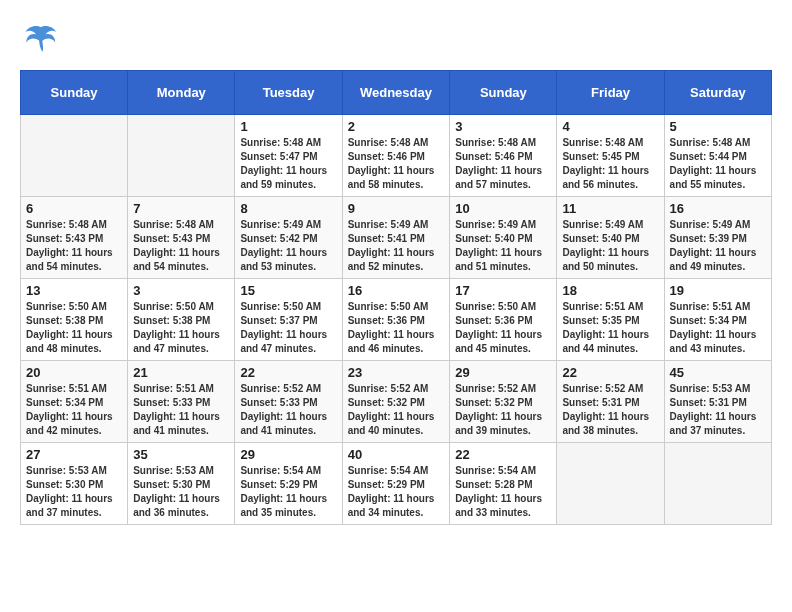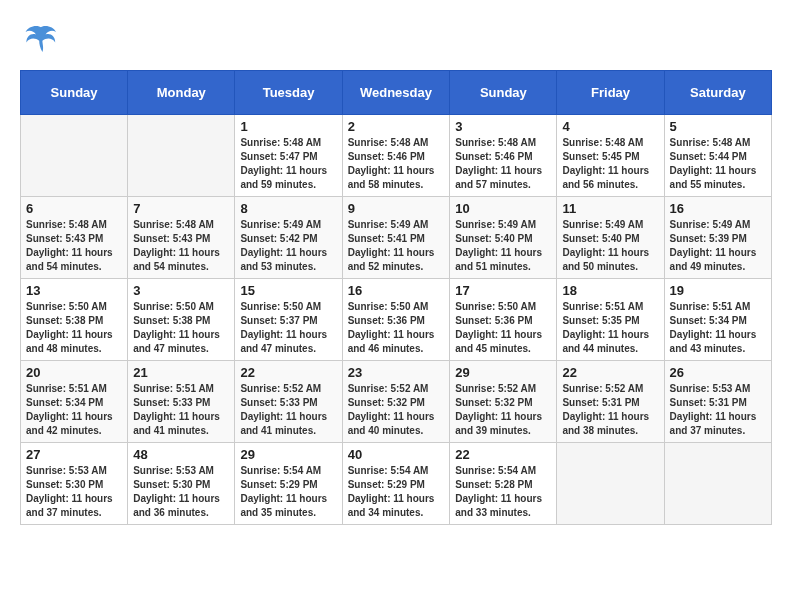--- a/index.html
+++ b/index.html
@@ -277,35 +277,35 @@
 Sunset: 5:32 PM
 Daylight: 11 hours and 39 minutes.</div>
         </td>
         <td>
           <div class="day-number">22</div>
           <div class="day-info" style="white-space: pre-line;">Sunrise: 5:52 AM
 Sunset: 5:31 PM
 Daylight: 11 hours and 38 minutes.</div>
         </td>
         <td>
-          <div class="day-number">26</div>
+          <div class="day-number">45</div>
           <div class="day-info" style="white-space: pre-line;">Sunrise: 5:53 AM
 Sunset: 5:31 PM
 Daylight: 11 hours and 37 minutes.</div>
         </td>
       </tr>
       <tr>
         <td>
           <div class="day-number">27</div>
           <div class="day-info" style="white-space: pre-line;">Sunrise: 5:53 AM
 Sunset: 5:30 PM
 Daylight: 11 hours and 37 minutes.</div>
         </td>
         <td>
-          <div class="day-number">48</div>
+          <div class="day-number">35</div>
           <div class="day-info" style="white-space: pre-line;">Sunrise: 5:53 AM
 Sunset: 5:30 PM
 Daylight: 11 hours and 36 minutes.</div>
         </td>
         <td>
           <div class="day-number">29</div>
           <div class="day-info" style="white-space: pre-line;">Sunrise: 5:54 AM
 Sunset: 5:29 PM
 Daylight: 11 hours and 35 minutes.</div>
         </td>

